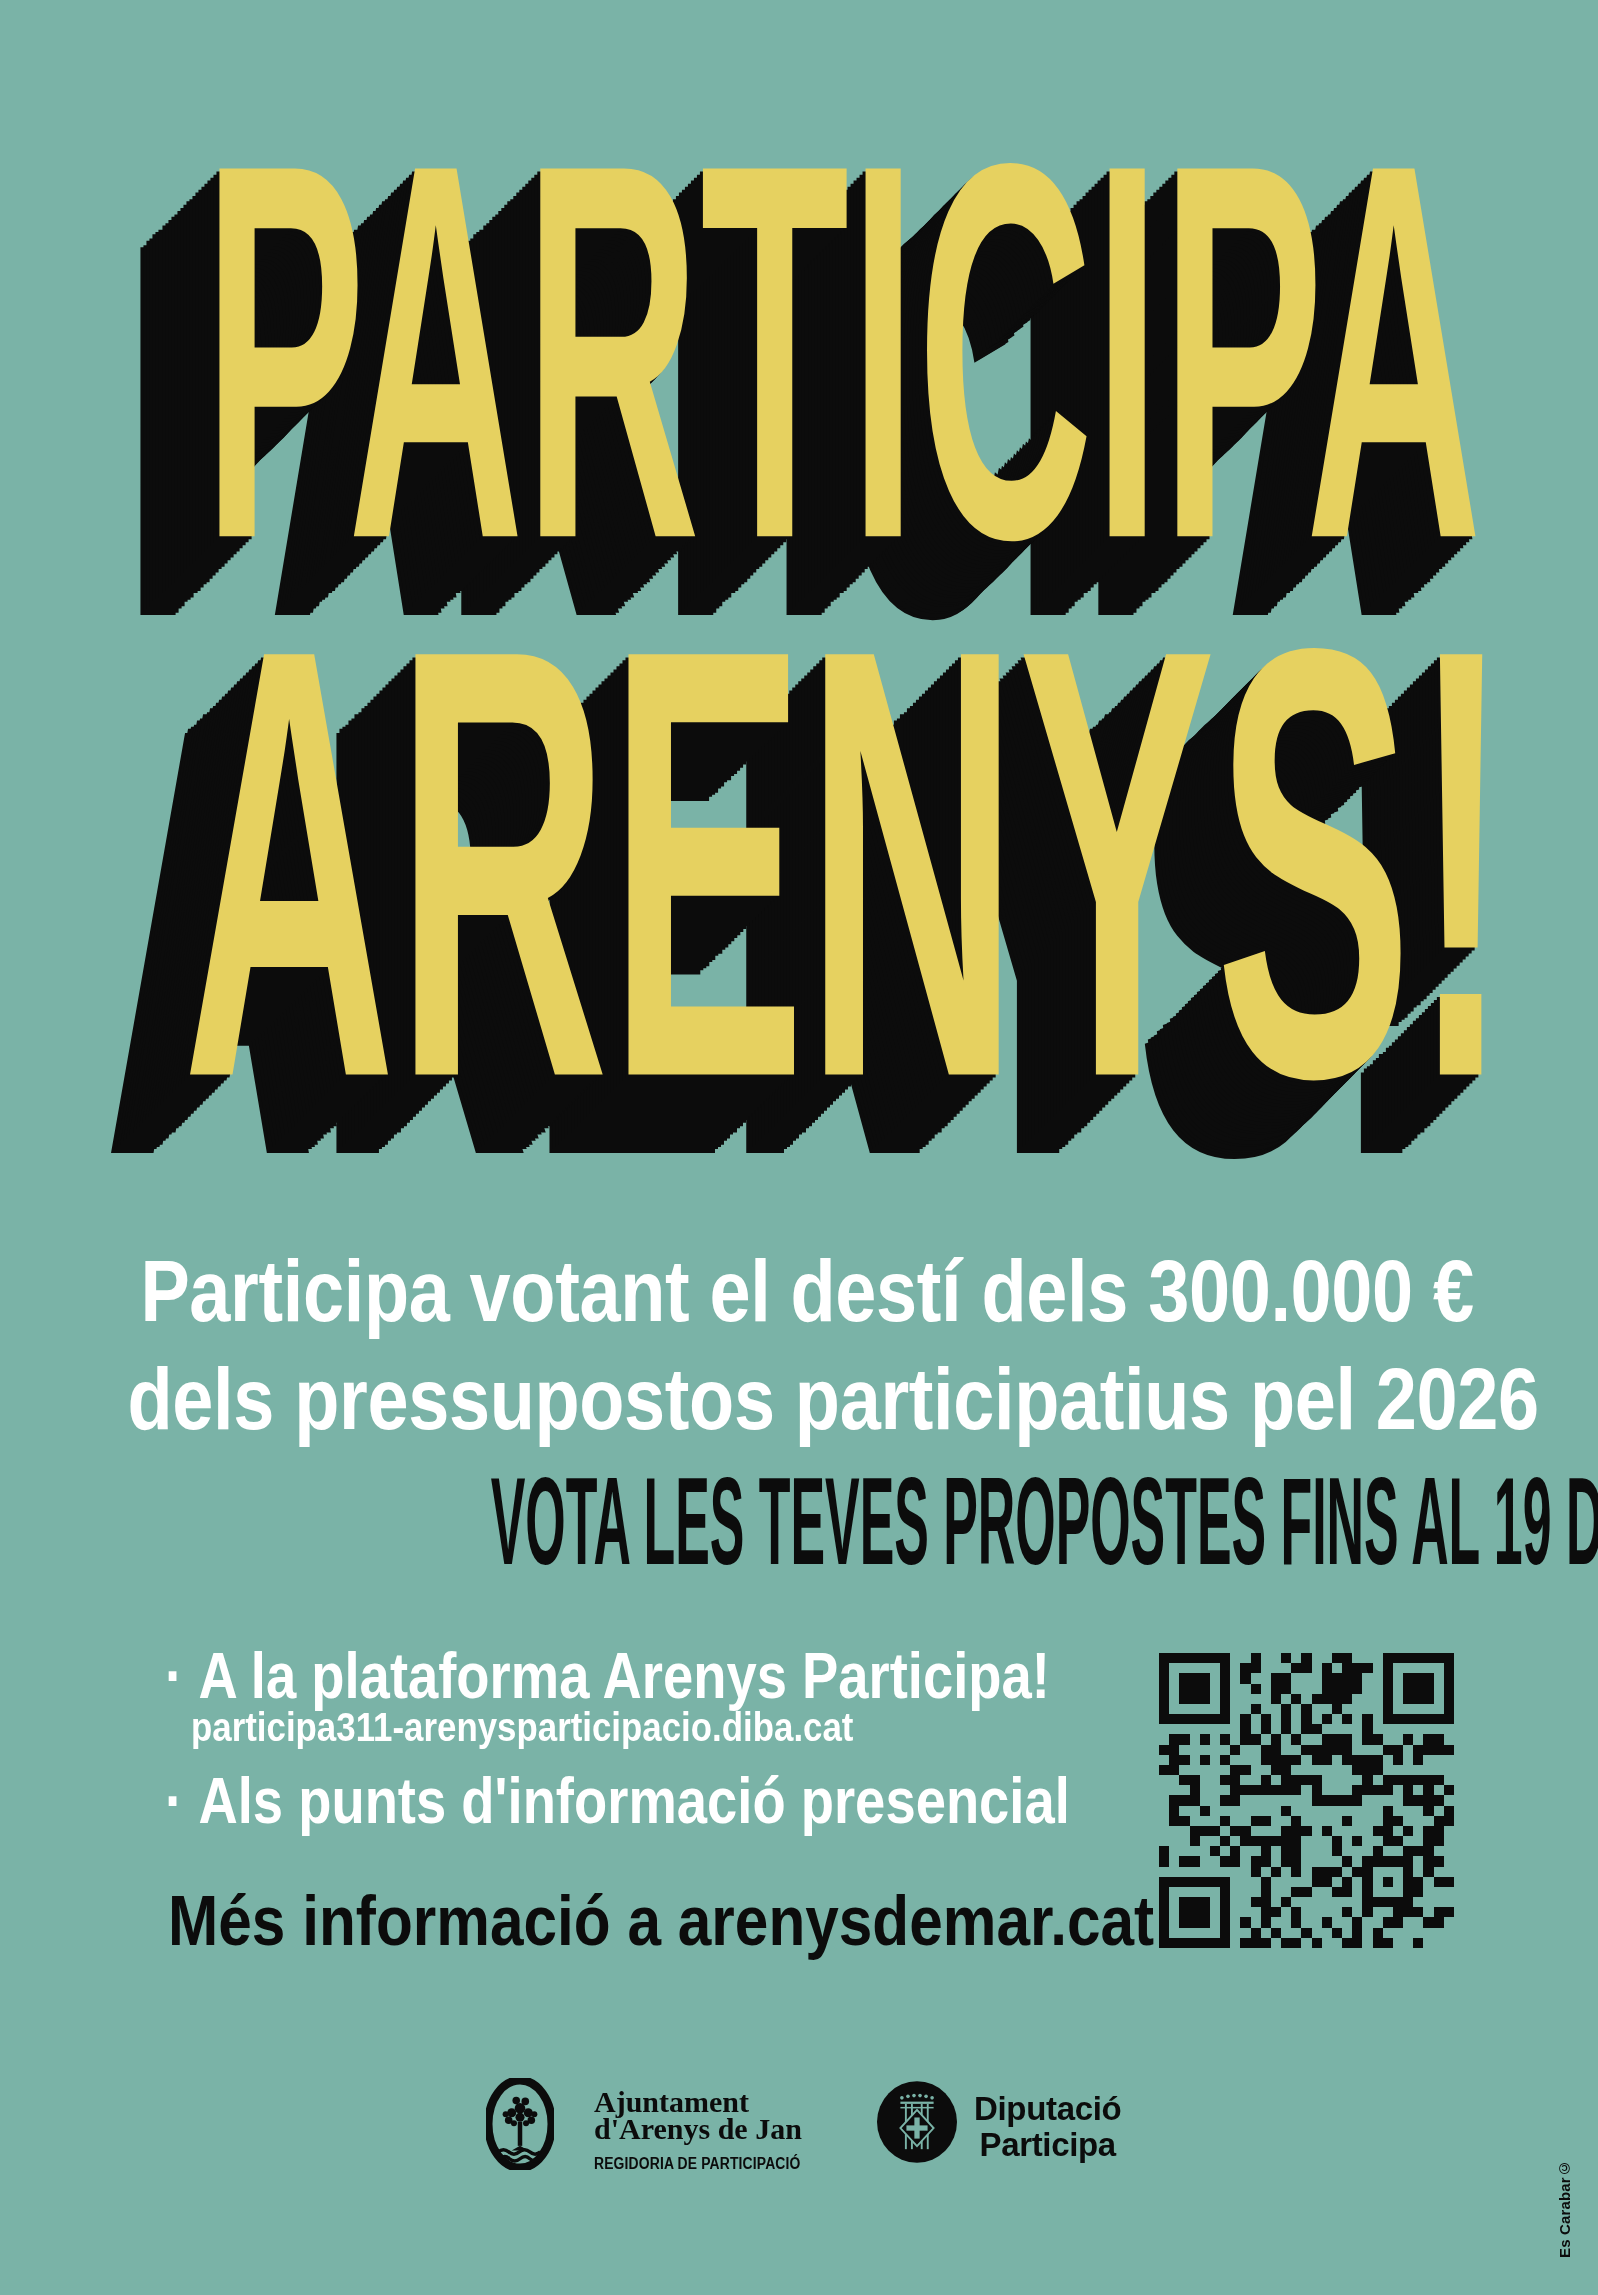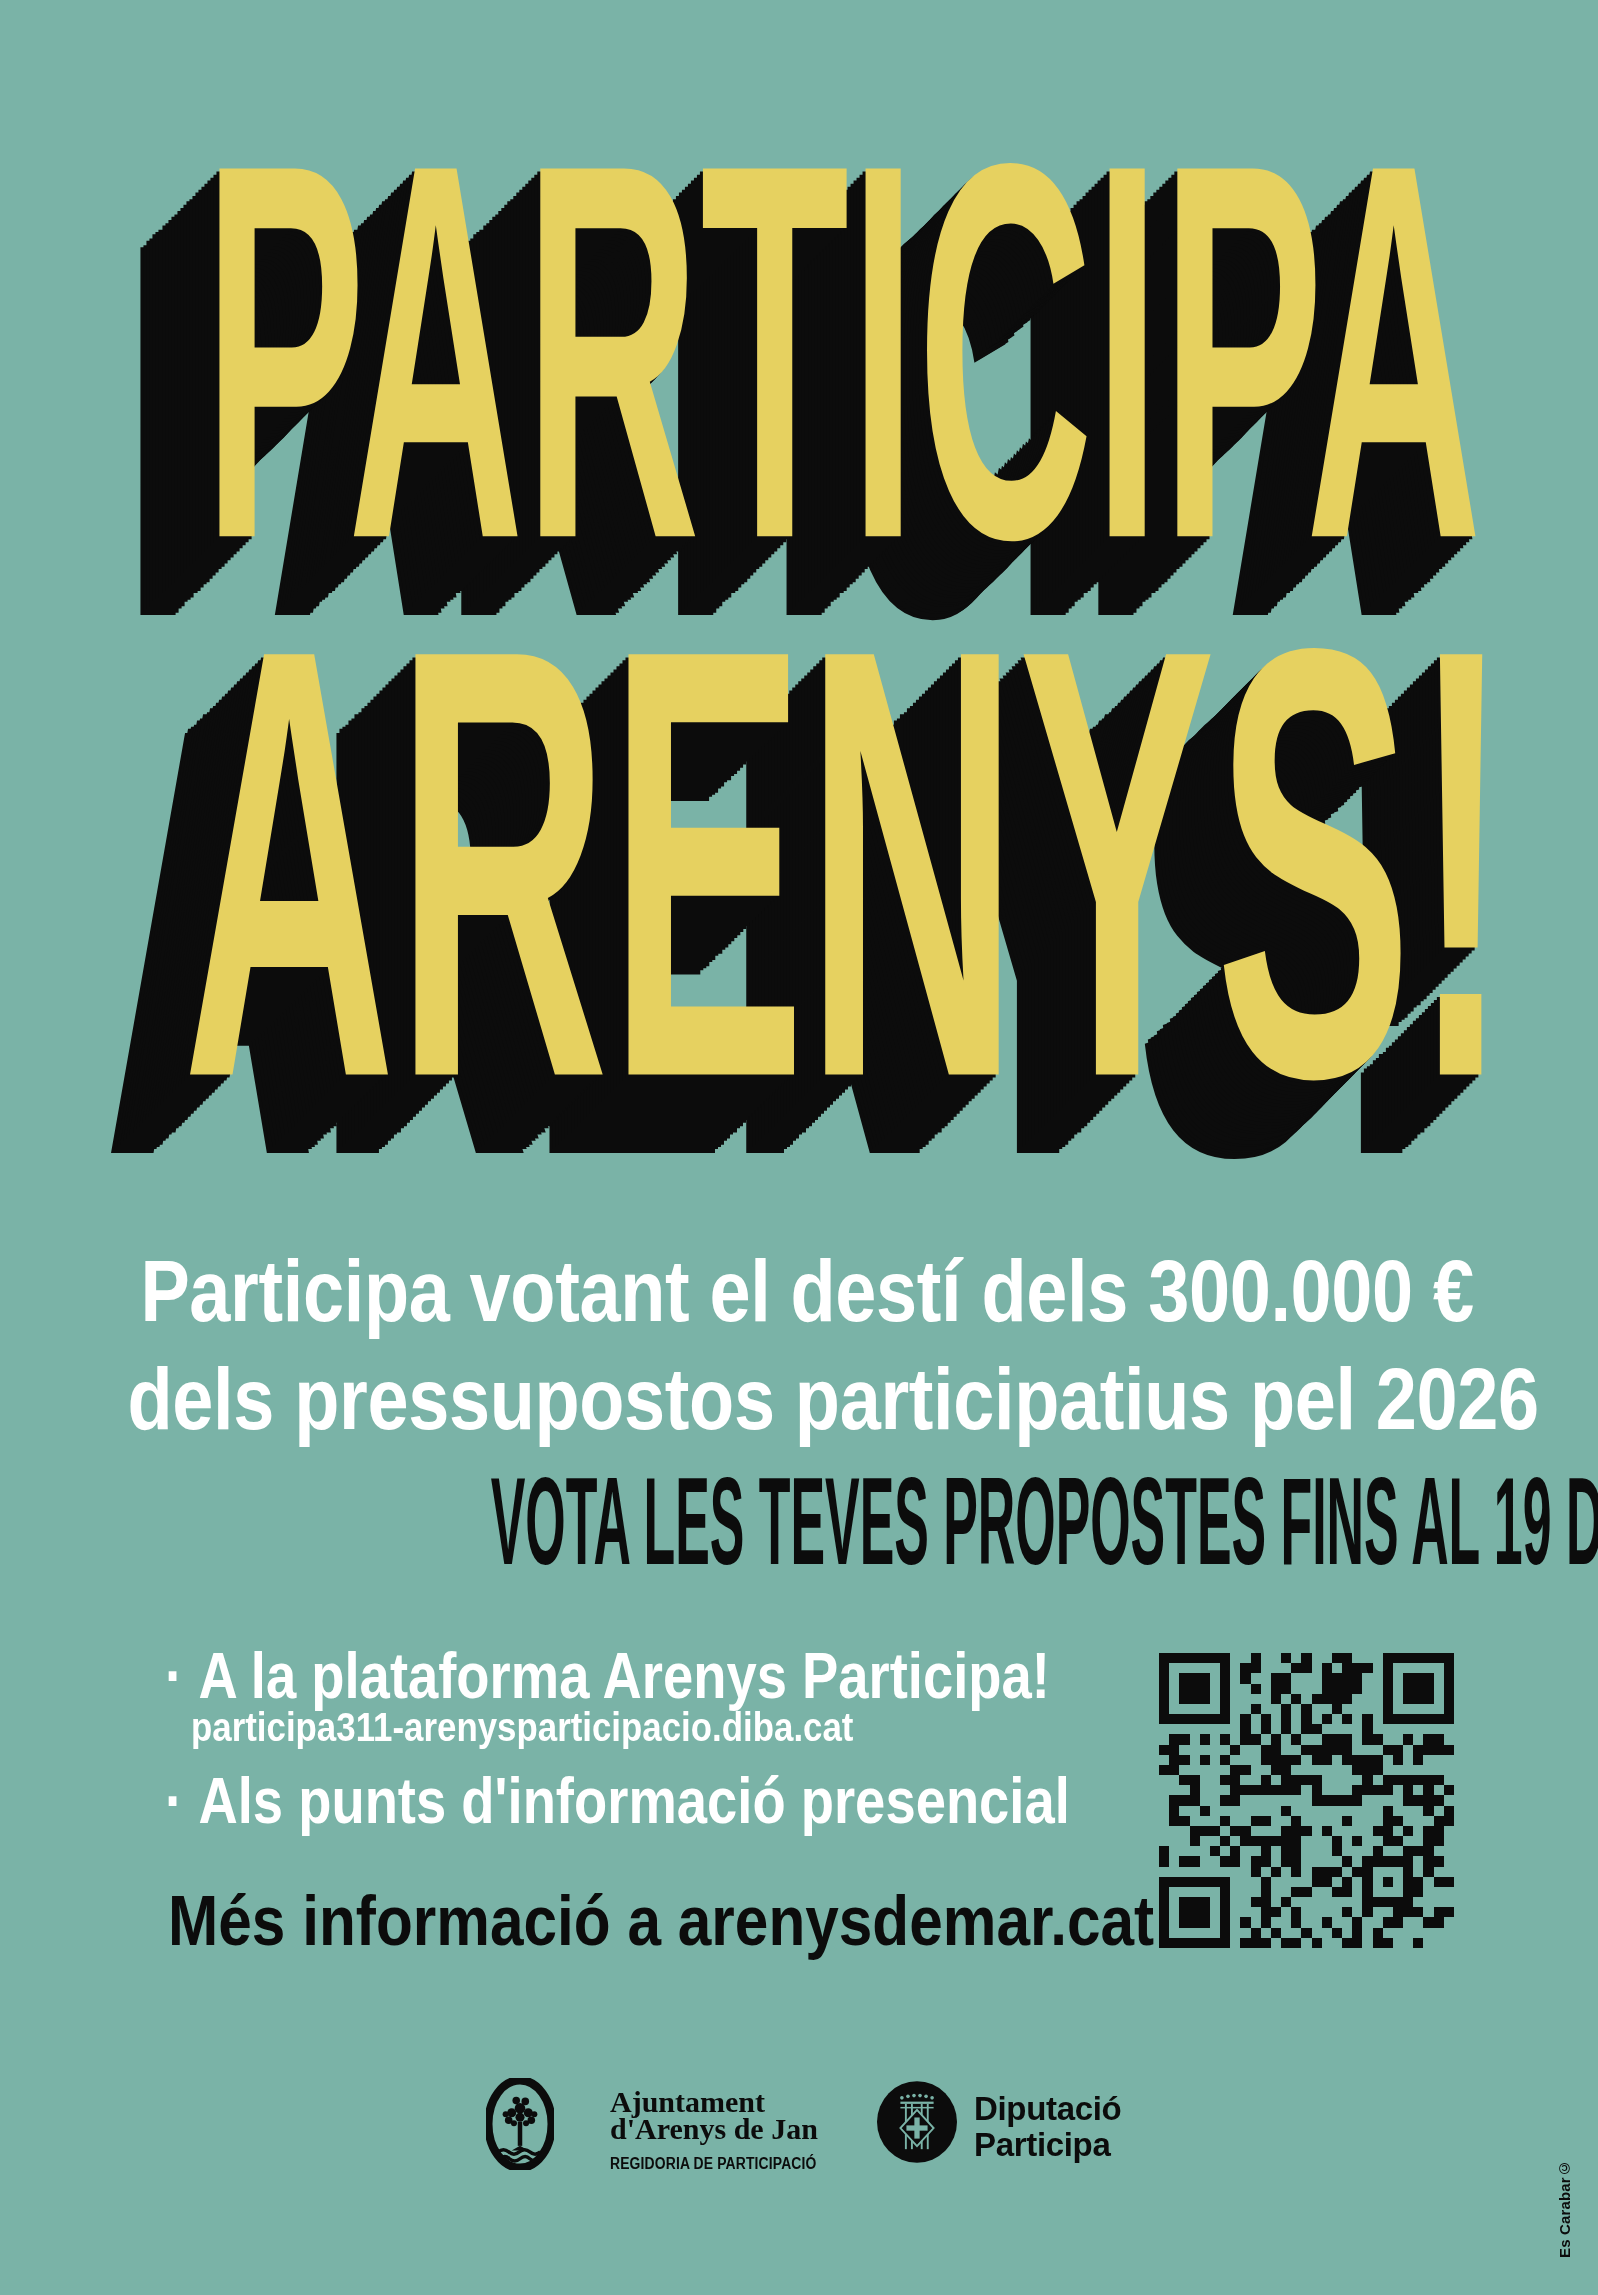--- a/index.html
+++ b/index.html
@@ -54,27 +54,27 @@
   #bullet2{left:165px;top:1769px;}
   .more-info{
     left:168px;top:1885px;
     color:var(--ink);font-weight:700;font-size:71px;line-height:1;
     white-space:nowrap;transform:scaleX(0.85);transform-origin:0 0;
   }
   
   .qr{left:1159px;top:1653px;width:295px;height:295px;}
   
   .aj-seal{left:486px;top:2078px;width:68px;height:92px;}
-  .aj-text{left:610px;top:2088px;color:var(--ink);
+  .aj-text{left:594px;top:2088px;color:var(--ink);
     font-family:"Liberation Serif",serif;font-weight:700;font-size:30px;line-height:27px;white-space:nowrap;}
   .aj-sub{margin-top:7.6px;font-family:"Liberation Sans",sans-serif;font-weight:700;
     font-size:17.4px;letter-spacing:0.01em;transform:scaleX(0.8);transform-origin:0 0;white-space:nowrap;}
   .dib-seal{left:877px;top:2081px;width:80px;height:82px;}
   .dib-text{left:974px;top:2091px;color:var(--ink);
-    font-weight:700;font-size:33px;line-height:36px;letter-spacing:-0.01em;white-space:nowrap;}
+    font-weight:700;font-size:33px;line-height:36px;letter-spacing:-0.01em;white-space:nowrap;text-align:center;}
   
   .credit{
     right:26px;top:2160px;
     color:var(--ink);font-weight:700;font-size:15px;letter-spacing:0.01em;
     writing-mode:vertical-rl;transform:rotate(180deg);white-space:nowrap;
   }
 </style>
 </head>
 <body>
 

